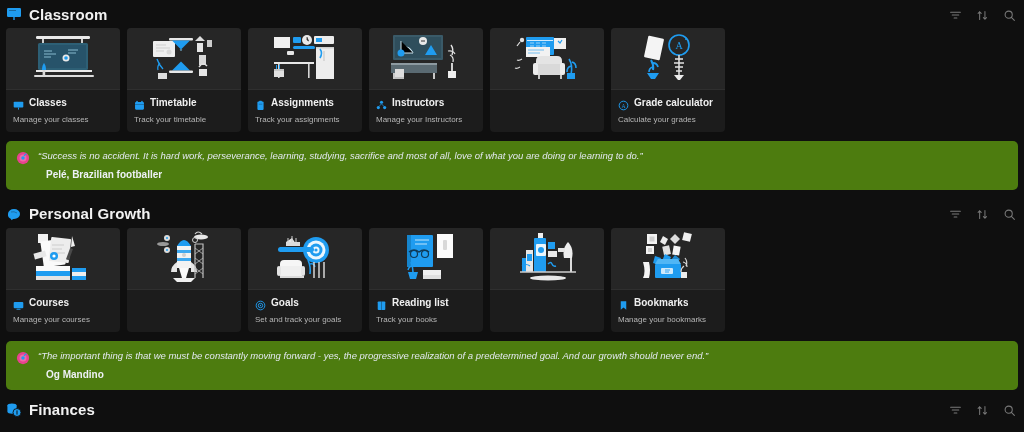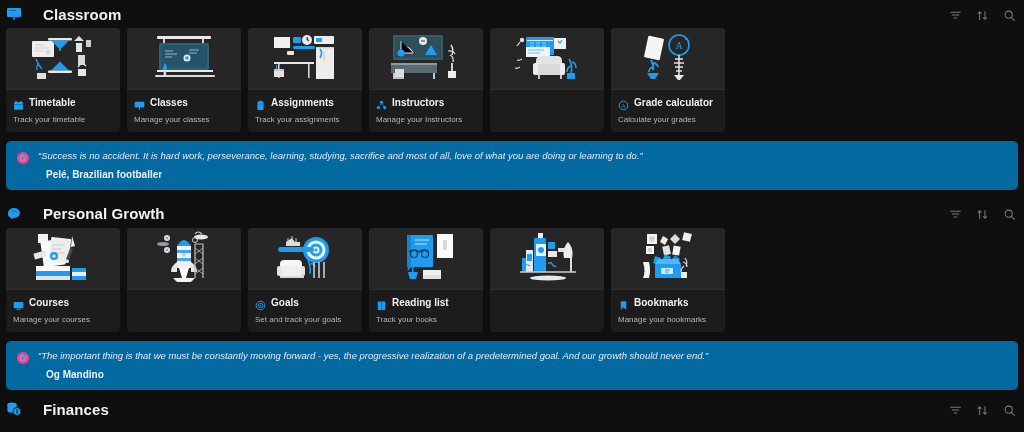--- a/index.html
+++ b/index.html
@@ -10,21 +10,21 @@
     overflow: hidden;
   }
   .page { width: 1024px; height: 432px; position: relative; background: #0f0f0f; }
 
   
   .section-head {
     display: flex; align-items: center;
     height: 28px; padding: 0 8px 0 6px;
     position: relative;
   }
-  .section-head .title-wrap { display: flex; align-items: flex-start; gap: 21px; }
+  .section-head .title-wrap { display: flex; align-items: center; gap: 7px; }
   .section-title {
     font-size: 15px; font-weight: bold; color: #f2f2f2;
     letter-spacing: .1px; white-space: nowrap;
   }
   .head-tools { margin-left: auto; display: flex; align-items: center; gap: 14px; }
   .head-tools .tool { width: 13px; height: 13px; opacity: .55; cursor: pointer; display:block; }
 
   .sec-icon { width: 16px; height: 16px; display: block; }
 
   
@@ -52,21 +52,21 @@
     white-space: nowrap; overflow: hidden; text-overflow: ellipsis;
   }
   .card-sub {
     margin-top: 7px; font-size: 8px; color: #b6b6b6;
     white-space: nowrap; overflow: hidden; text-overflow: ellipsis;
   }
 
   
   .quote {
     margin: 9px 6px 0 6px;
-    background: #0369a1;
+    background: #4d7c0f;
     border-radius: 5px;
     padding: 9px 10px 10px 10px;
     display: flex; gap: 8px; align-items: flex-start;
   }
   .quote-ico { width: 14px; height: 14px; flex: 0 0 auto; margin-top: 1px; }
   .quote-text {
     font-size: 9.5px; font-style: italic; color: #e3e8f0;
     line-height: 1.25;
   }
   .quote-author {
@@ -106,20 +106,51 @@
       <span class="tool">
         <svg viewBox="0 0 16 16" width="13" height="13">
             <circle cx="7" cy="7" r="4.4" stroke="#cfcfcf" stroke-width="1.3" fill="none"></circle>
             <path d="M10.3 10.3 14 14" stroke="#cfcfcf" stroke-width="1.3" stroke-linecap="round"></path>
           </svg>
       </span>
     </div>
   </div>
 
   <div class="cards-row">
+
+    <div class="card">
+      <div class="card-art">
+        <svg viewBox="0 0 110 60" width="110" height="60">
+          <rect x="28" y="7" width="54" height="3" rx="1.2" fill="#e9e9e9"></rect>
+          <rect x="34" y="10" width="2" height="4" fill="#d0d0d0"></rect>
+            <rect x="73" y="10" width="2" height="4" fill="#d0d0d0"></rect>
+          <rect x="30" y="14" width="50" height="27" rx="1.5" fill="#2d5f75"></rect>
+          <rect x="32" y="16" width="46" height="23" fill="#27536a"></rect>
+          <path d="M36 22h8M36 25h12M36 28h7M60 21h10M60 24h8" stroke="#9fd4e8" stroke-width="1" opacity=".8"></path>
+          <circle cx="58" cy="29" r="3.5" fill="#e9e9e9"></circle>
+            <circle cx="58" cy="29" r="1.8" fill="#1f9cf0"></circle>
+          <rect x="28" y="41" width="56" height="2" fill="#e9e9e9"></rect>
+          <path d="M34 41c0-5 2-7 2-7s2 2 2 7z" fill="#1f9cf0"></path>
+          <rect x="34.6" y="41" width="2.6" height="5" fill="#d8d8d8"></rect>
+          <rect x="26" y="46" width="60" height="2" rx="1" fill="#dcdcdc"></rect>
+        </svg>
+      </div>
+      <div class="card-body">
+        <div class="card-label-row">
+          <span class="card-ico">
+            <svg viewBox="0 0 16 16" width="11" height="11">
+                <rect x="1" y="2.5" width="14" height="8.5" rx="1.2" fill="#1f9cf0"></rect>
+                <rect x="7.3" y="11" width="1.4" height="3" fill="#1f9cf0"></rect>
+              </svg>
+          </span>
+          <span class="card-label">Classes</span>
+        </div>
+        <div class="card-sub">Manage your classes</div>
+      </div>
+    </div>
 
     <div class="card">
       <div class="card-art">
         <svg viewBox="0 0 110 60" width="110" height="60">
           <rect x="24" y="12" width="22" height="16" rx="1" fill="#eee"></rect>
           <path d="M27 16h10M27 19h14M27 22h8" stroke="#cfcfcf" stroke-width="1"></path>
           <circle cx="40" cy="23" r="2.5" fill="#d8d8d8"></circle>
           <rect x="40" y="9" width="24" height="2.5" rx="1" fill="#e8e8e8"></rect>
           <path d="M43 11.5h18l-9 9z" fill="#1f9cf0"></path>
           <path d="M43 41.5h18l-9-9z" fill="#1f9cf0"></path>
@@ -142,51 +173,20 @@
             <svg viewBox="0 0 16 16" width="11" height="11">
                 <rect x="1.5" y="3" width="13" height="11" rx="1.5" fill="#1f9cf0"></rect>
                 <rect x="3.5" y="1" width="1.8" height="3" rx=".8" fill="#1f9cf0"></rect>
                 <rect x="10.7" y="1" width="1.8" height="3" rx=".8" fill="#1f9cf0"></rect>
                 <rect x="1.5" y="6" width="13" height="1" fill="#0f0f0f" opacity=".4"></rect>
               </svg>
           </span>
           <span class="card-label">Timetable</span>
         </div>
         <div class="card-sub">Track your timetable</div>
-      </div>
-    </div>
-
-    <div class="card">
-      <div class="card-art">
-        <svg viewBox="0 0 110 60" width="110" height="60">
-          <rect x="28" y="7" width="54" height="3" rx="1.2" fill="#e9e9e9"></rect>
-          <rect x="34" y="10" width="2" height="4" fill="#d0d0d0"></rect>
-            <rect x="73" y="10" width="2" height="4" fill="#d0d0d0"></rect>
-          <rect x="30" y="14" width="50" height="27" rx="1.5" fill="#2d5f75"></rect>
-          <rect x="32" y="16" width="46" height="23" fill="#27536a"></rect>
-          <path d="M36 22h8M36 25h12M36 28h7M60 21h10M60 24h8" stroke="#9fd4e8" stroke-width="1" opacity=".8"></path>
-          <circle cx="58" cy="29" r="3.5" fill="#e9e9e9"></circle>
-            <circle cx="58" cy="29" r="1.8" fill="#1f9cf0"></circle>
-          <rect x="28" y="41" width="56" height="2" fill="#e9e9e9"></rect>
-          <path d="M34 41c0-5 2-7 2-7s2 2 2 7z" fill="#1f9cf0"></path>
-          <rect x="34.6" y="41" width="2.6" height="5" fill="#d8d8d8"></rect>
-          <rect x="26" y="46" width="60" height="2" rx="1" fill="#dcdcdc"></rect>
-        </svg>
-      </div>
-      <div class="card-body">
-        <div class="card-label-row">
-          <span class="card-ico">
-            <svg viewBox="0 0 16 16" width="11" height="11">
-                <rect x="1" y="2.5" width="14" height="8.5" rx="1.2" fill="#1f9cf0"></rect>
-                <rect x="7.3" y="11" width="1.4" height="3" fill="#1f9cf0"></rect>
-              </svg>
-          </span>
-          <span class="card-label">Classes</span>
-        </div>
-        <div class="card-sub">Manage your classes</div>
       </div>
     </div>
 
     <div class="card">
       <div class="card-art">
         <svg viewBox="0 0 110 60" width="110" height="60">
           <rect x="24" y="8" width="16" height="11" fill="#f0f0f0"></rect>
           <rect x="43" y="8" width="8" height="6" rx="1" fill="#1f9cf0"></rect>
           <circle cx="57" cy="11" r="5" fill="#e9e9e9"></circle>
             <path d="M57 8v3l2 1" stroke="#555" stroke-width="1"></path>

